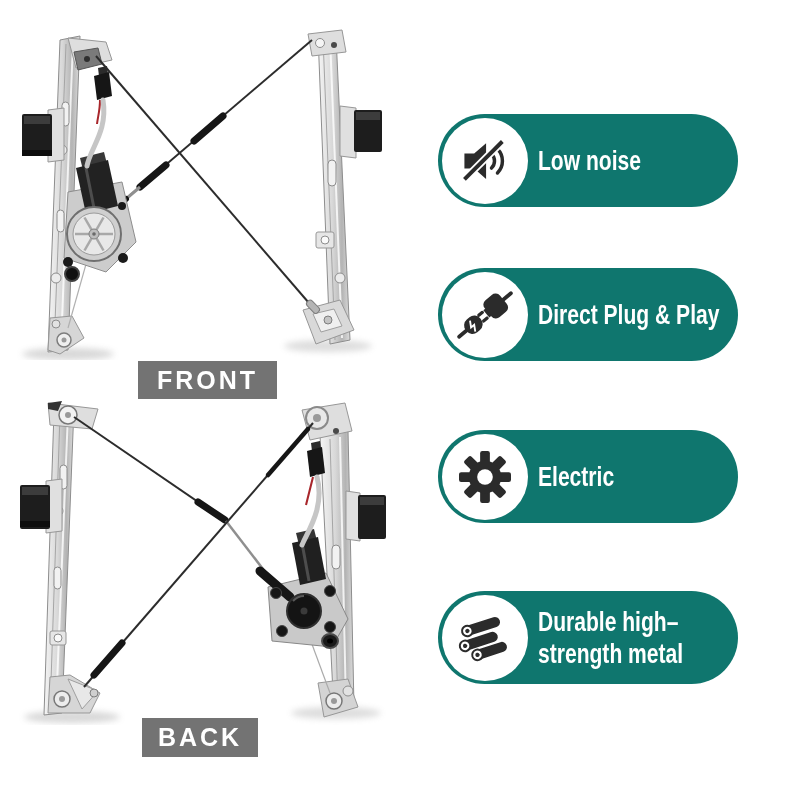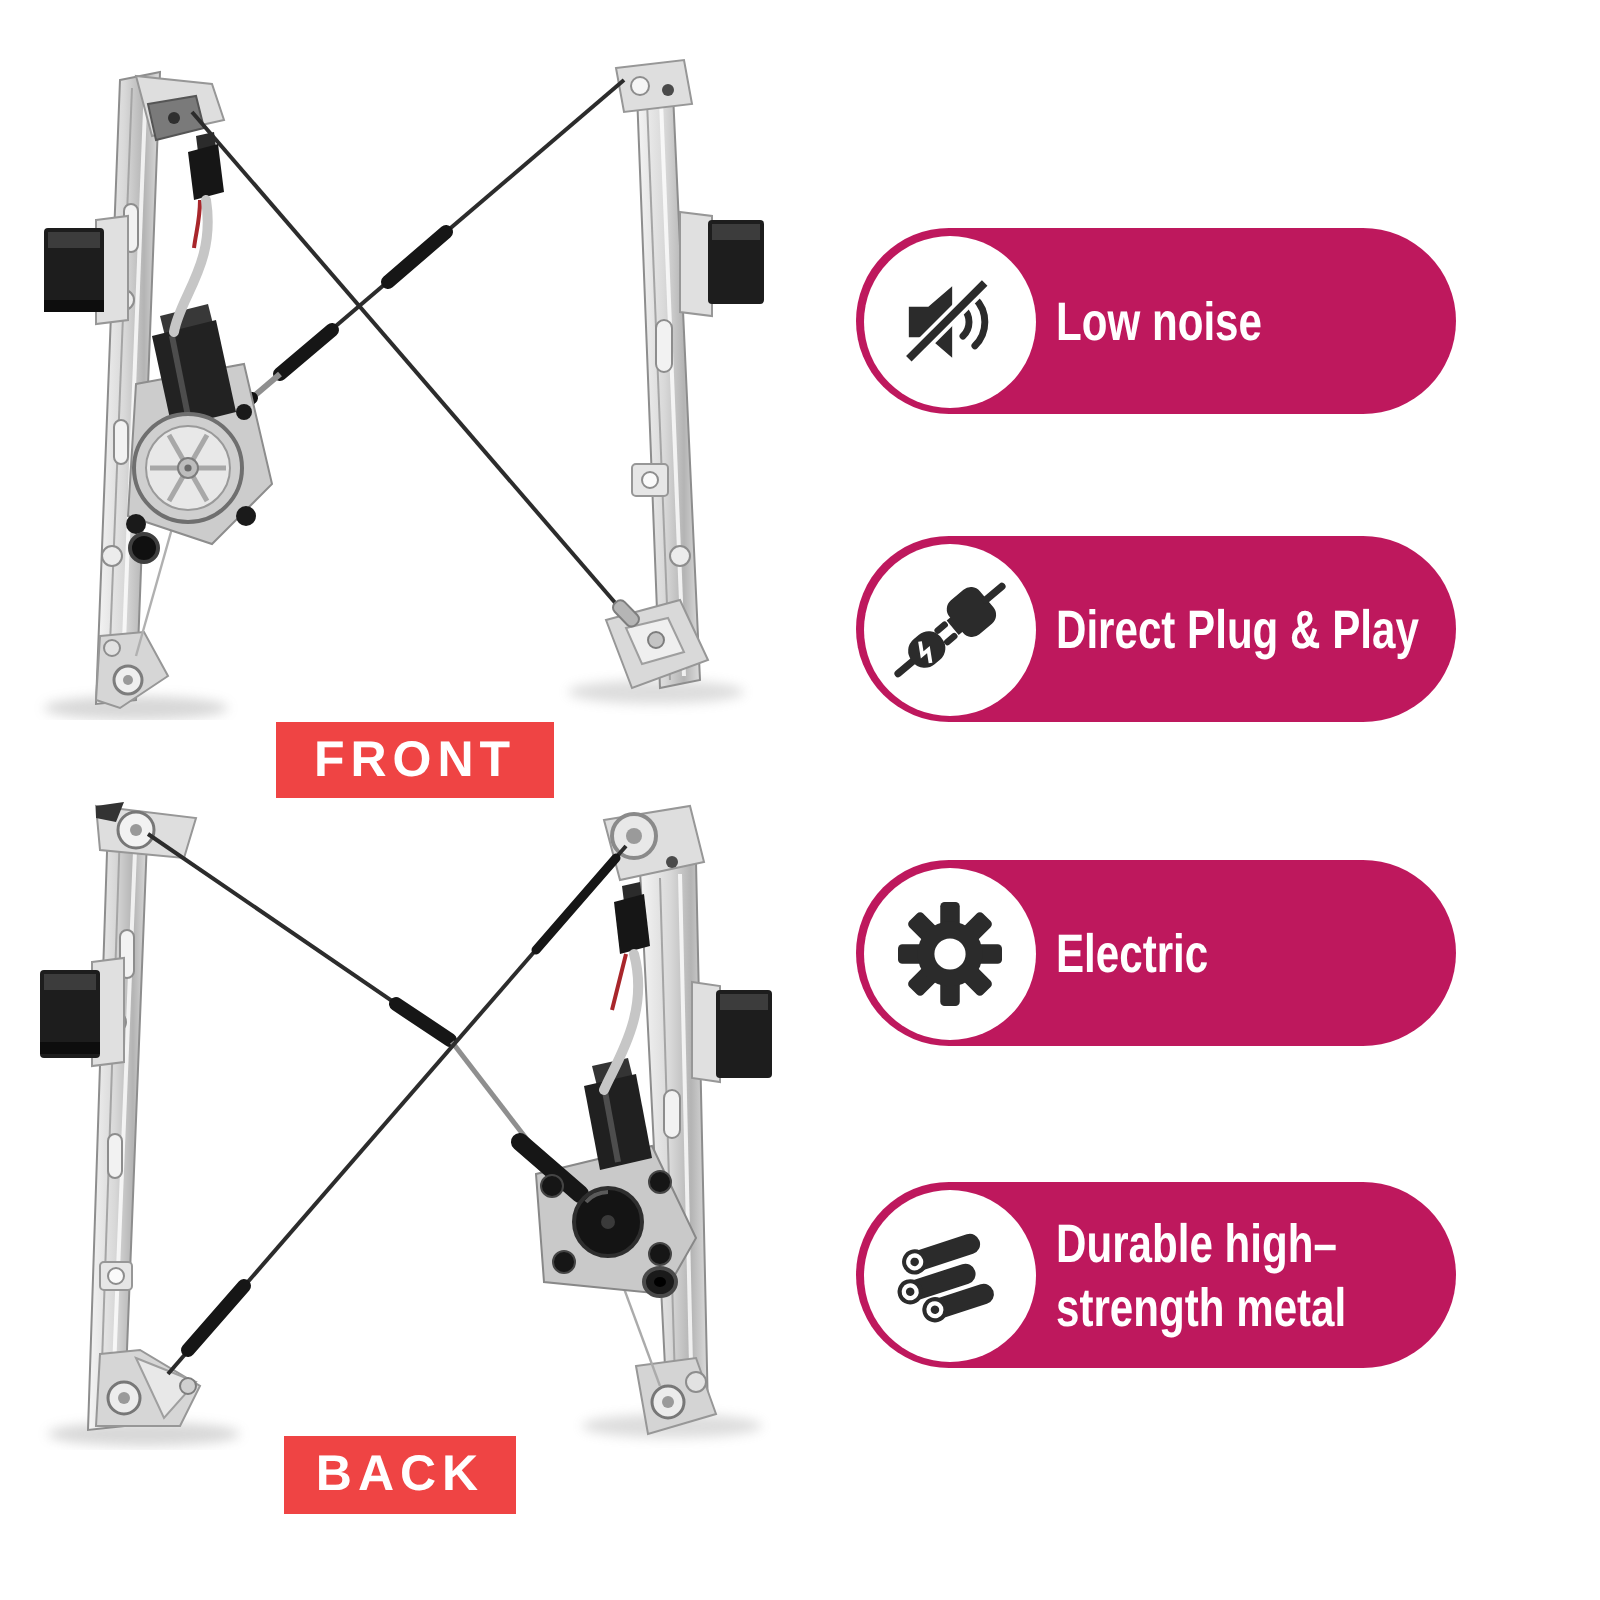--- a/index.html
+++ b/index.html
@@ -5,29 +5,29 @@
   html,body{margin:0;padding:0;background:#fff;}
   body{width:800px;height:800px;position:relative;overflow:hidden;
        font-family:"Liberation Sans","DejaVu Sans",sans-serif;}
 
   
   .product{position:absolute;}
   .product.front{left:10px;top:10px;width:420px;height:350px;}
   .product.back{left:10px;top:395px;width:420px;height:330px;}
 
   
-  .view-tag{position:absolute;background:#ef4444;color:#fff;font-weight:bold;
+  .view-tag{position:absolute;background:#737373;color:#fff;font-weight:bold;
             font-size:25px;letter-spacing:3px;display:flex;align-items:center;
             justify-content:center;}
   .view-tag.front{left:138px;top:361px;width:139px;height:38px;}
   .view-tag.back{left:142px;top:718px;width:116px;height:39px;}
 
   
-  .badge{position:absolute;left:428px;width:300px;height:93px;
-         background:#be185d;border-radius:47px;}
+  .badge{position:absolute;left:438px;width:300px;height:93px;
+         background:#0f766e;border-radius:47px;}
   .badge.b1{top:114px}.badge.b2{top:268px}.badge.b3{top:430px}.badge.b4{top:591px}
   .badge-circle{position:absolute;left:4px;top:3.5px;width:86px;height:86px;
                 background:#fff;border-radius:50%;display:flex;
                 align-items:center;justify-content:center;}
   .badge-circle svg{overflow:visible;}
   .badge-text{position:absolute;left:100px;top:50%;
               transform:translateY(-50%) scaleX(0.78);transform-origin:left center;
               color:#fff;font-weight:bold;font-size:27px;line-height:32px;}
   .badge-text span{display:block;white-space:nowrap;}
 </style>

